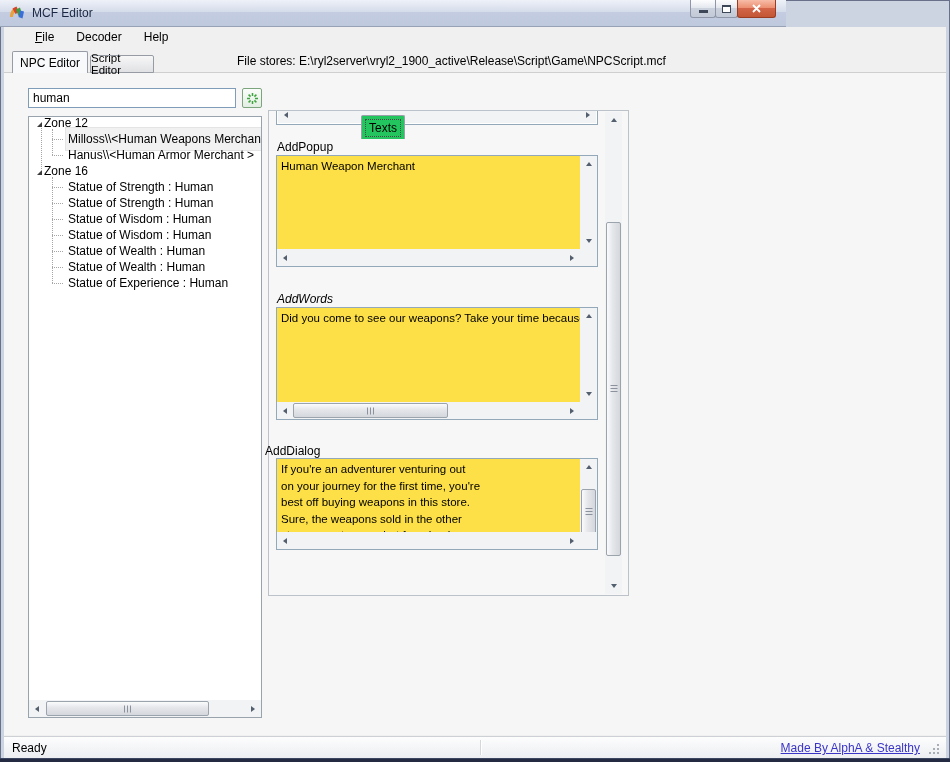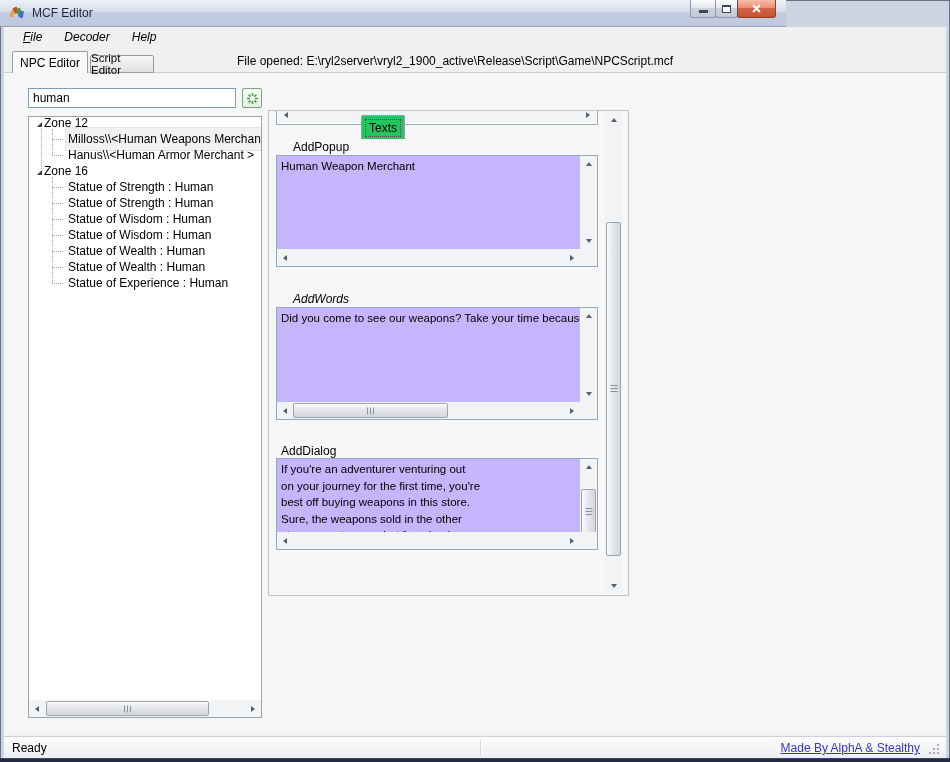--- a/index.html
+++ b/index.html
@@ -27,21 +27,21 @@
   .winbtn.close {
     width:39px; border-color:#9a3c22;
     background:linear-gradient(#f7bca8,#ec9072 45%,#d4654a 46%,#c25634);
   }
   .ic-min { width:9px; height:3px; background:#3d4757; margin-top:6px; }
   .ic-max { width:9px; height:8px; border:1px solid #3d4757; border-top:2px solid #3d4757; background:#fff; }
   .frame-bottom { position:absolute; left:0; bottom:0; width:950px; height:4px;
     background:#232a41; border-top:1px solid #3d4660; }
   .client { position:absolute; left:4px; top:27px; width:942px; height:727px; background:#f0f0f0; }
   
-  .menubar { position:absolute; left:4px; top:27px; width:942px; height:21px; background:#f0f0f0; display:flex; padding-left:8px;font-style:italic; }
+  .menubar { position:absolute; left:4px; top:27px; width:942px; height:21px; background:#f0f0f0; display:flex; padding-left:20px; }
   .menu-item { padding:3px 11px; cursor:default; }
   .u { text-decoration:underline; }
   
   .page { position:absolute; left:4px; top:72px; width:942px; height:663px; background:#f6f6f7; border-top:1px solid #cfcfcf; }
   .mtab { position:absolute; display:flex; align-items:center; justify-content:center;
     border:1px solid #979ca4; border-radius:2px 2px 0 0; z-index:3; }
   .mtab.sel { left:12px; top:51px; width:76px; height:22px; background:#f8f9fa; border-bottom:none; }
   .mtab.uns { left:90px; top:55px; width:64px; height:18px; background:linear-gradient(#f7f7f7,#e0e1e4); font-size:11.5px; }
   .file-opened { position:absolute; left:237px; top:54px; }
   
@@ -64,29 +64,29 @@
   .vl2 { left:52px; top:129px; height:26px; }
   .vl3 { left:52px; top:177px; height:106px; }
   
   .rtab { position:absolute; display:flex; align-items:center; justify-content:center;
     border:1px solid #9aa0a8; border-radius:2px 2px 0 0;margin-top:28px; }
   .rtab.uns { top:90px; height:21px; background:linear-gradient(#f6f6f6,#dfe0e3); }
   .rtab.g { left:272px; width:47px; } .rtab.i { left:321px; width:38px; }
   .rtab.sel { left:361px; top:87px; width:44px; height:24px; background:#22c55e; border-bottom:none; z-index:3; }
   .rtab.sel::after { content:''; position:absolute; left:3px; right:3px; top:3px; bottom:2px; border:1px dotted #4a4a4a; }
   .texts-panel { position:absolute; left:268px; top:110px; width:361px; height:486px; background:#f7f7f8; border:1px solid #bcc2ca; }
-  .group-label { position:absolute; height:14px;margin-left:16px; }
+  .group-label { position:absolute; height:14px; }
   .lbl-popup { left:277px; top:140px; } .lbl-words { left:277px; top:292px;font-style:italic; } .lbl-dialog { left:265px; top:444px; }
   
   .tx { position:absolute; background:#fff; border:1px solid #93a8b8; }
   .tx-popup { left:276px; top:155px; width:322px; height:112px; }
   .tx-words { left:276px; top:307px; width:322px; height:113px; }
   .tx-dialog { left:276px; top:458px; width:322px; height:92px; }
   .tx textarea { position:absolute; left:0; top:0; width:calc(100% - 17px); height:calc(100% - 17px);
-    border:none; outline:none; resize:none; overflow:hidden; background:#c4b5fd; color:#000;
+    border:none; outline:none; resize:none; overflow:hidden; background:#fde047; color:#000;
     font:11.5px/16.5px "Liberation Sans","DejaVu Sans",sans-serif; padding:2px 4px; white-space:pre; }
   .tx .ph-v { position:absolute; right:0; top:0; width:17px; height:calc(100% - 17px); }
   .tx .ph-h { position:absolute; left:0; bottom:0; height:17px; width:calc(100% - 17px); }
   .tx .corner { position:absolute; right:0; bottom:0; width:17px; height:17px; background:#f2f3f5; }
   .clip { position:absolute; left:276px; top:111px; width:322px; height:14px; overflow:hidden;
     background:#fff; border:1px solid #93a8b8; border-top:none; }
   .clip .ph-h { position:absolute; left:1px; right:1px; bottom:1px; height:17px; }
   .outer-sb { position:absolute; left:605px; top:112px; width:17px; height:482px; }
   .tree-sb { position:absolute; left:29px; top:700px; width:232px; height:17px; }
   
@@ -149,21 +149,21 @@
     <span class="menu-item"><span class="u"></span><span>Help</span></span>
   </div>
 
   <div class="page"></div>
   <div class="mtab sel">
     <span>NPC Editor</span>
   </div>
   <div class="mtab uns">
     <span>Script Editor</span>
   </div>
-  <span class="file-opened">File opened: E:\ryl2server\vryl2_1900_active\Release\Script\Game\NPCScript.mcf</span>
+  <span class="file-opened">File stores: E:\ryl2server\vryl2_1900_active\Release\Script\Game\NPCScript.mcf</span>
 
   <input class="search-input" type="text" value="human" style="">
   <div class="search-btn">
     <svg width="13" height="13">
       <g stroke="#3fa43f" stroke-width="1.5">
         <line x1="6.5" y1="1" x2="6.5" y2="4"></line>
           <line x1="6.5" y1="9" x2="6.5" y2="12"></line>
         <line x1="1" y1="6.5" x2="4" y2="6.5"></line>
           <line x1="9" y1="6.5" x2="12" y2="6.5"></line>
         <line x1="2.6" y1="2.6" x2="4.6" y2="4.6"></line>

